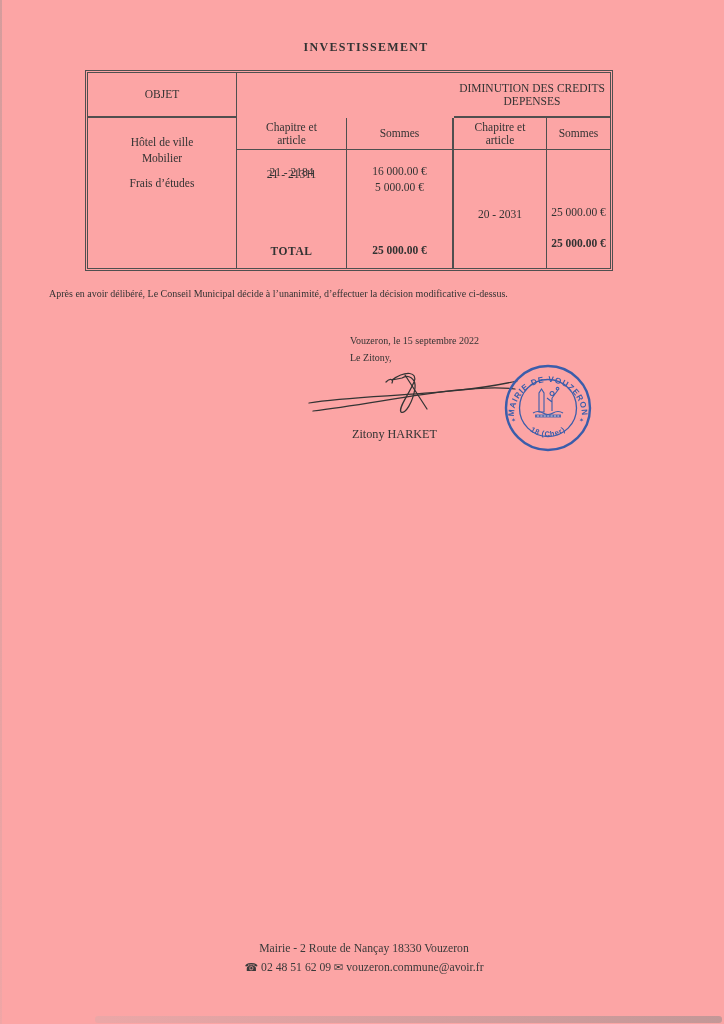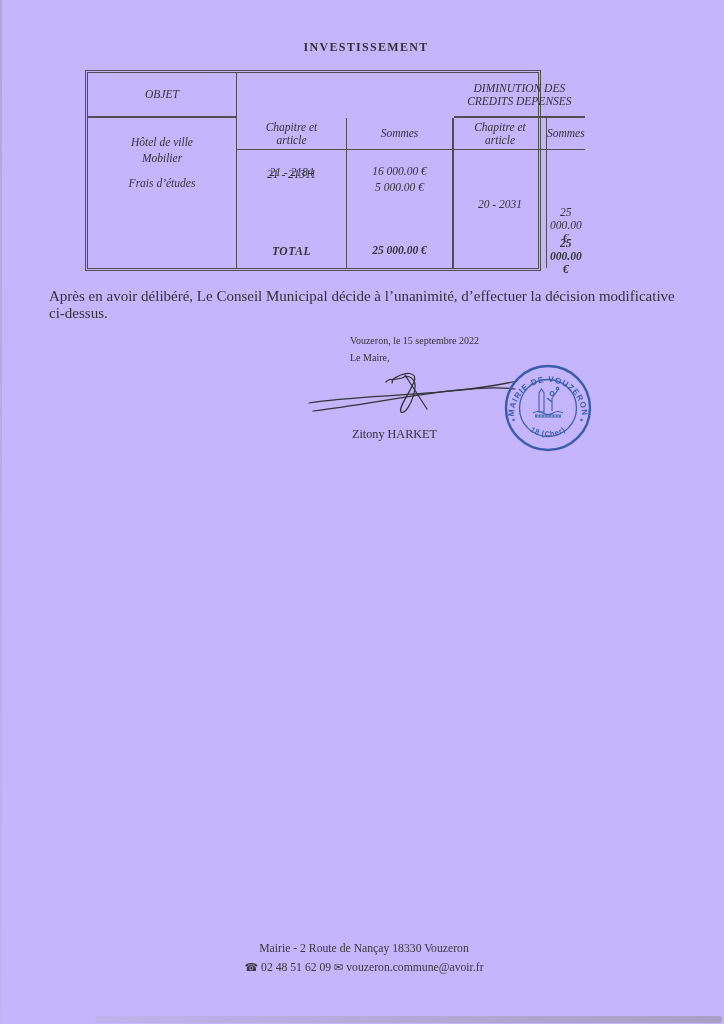--- a/index.html
+++ b/index.html
@@ -1,51 +1,51 @@
 <!DOCTYPE html>
 <html><head>
 <meta charset="utf-8">
 <style>
   * { margin:0; padding:0; box-sizing:border-box; }
   html,body { background:#e8e8e8; }
   .page {
     position:relative; width:724px; height:1024px; margin:0 auto;
-    background:#c4b5fd; overflow:hidden;
+    background:#fca5a5; overflow:hidden;
     font-family:"Liberation Serif", serif; color:#2e2e2e;
   }
   
   .scan-edge-left { position:absolute; left:0; top:0; bottom:0; width:2px;
     background:linear-gradient(to bottom, rgba(140,140,140,.35), rgba(170,170,170,.15)); }
   .scan-shadow-bottom { position:absolute; left:95px; right:2px; bottom:1px; height:7px;
     border-radius:3px;
     background:linear-gradient(to right, rgba(175,175,175,.22), rgba(138,138,138,.5)); }
   
   .doc-title { position:absolute; left:4px; top:40px; width:724px; text-align:center;
     font-size:12px; font-weight:bold; letter-spacing:1.3px; color:#333; }
   
-  .doc-table { position:absolute; left:85px; top:70px; width:456px; height:201px;
+  .doc-table { position:absolute; left:85px; top:70px; width:528px; height:201px;
     border:3px double #4f4f4f;
     display:grid;
     grid-template-columns:149px 110px 107px 93px 1fr;
     grid-template-rows:45px 32px 1fr;
-    font-size:11.5px; color:#333;font-style:italic;
+    font-size:11.5px; color:#333;
   }
   .cell { display:flex; align-items:center; justify-content:center; text-align:center; line-height:13px; }
   .b-r  { border-right:1px solid #4f4f4f; }
   .b-r2 { border-right:2px solid #4f4f4f; }
   .b-b  { border-bottom:1px solid #4f4f4f; }
   .b-b2 { border-bottom:2px solid #4f4f4f; }
   .hdr-group span { display:block; width:175px; }
   .sub-hdr span  { display:block; width:64px; }
   .body-cell { position:relative; }
   .body-line { position:absolute; left:0; width:100%; text-align:center; line-height:13px; }
   .bold { font-weight:bold; }
   
   .deliberation { position:absolute; left:49px; top:288px; width:630px;
-    font-size:15px; color:#333; }
+    font-size:10px; color:#333; }
   
   .date-block { position:absolute; left:350px; top:332px; font-size:10px; line-height:17px; color:#333; }
   .signature-svg { position:absolute; left:306px; top:366px; }
   .signer-name { position:absolute; left:352px; top:427px; font-size:12.2px; color:#333; }
   .stamp-svg { position:absolute; left:502px; top:362px; }
   
   .footer { position:absolute; left:2px; top:939px; width:724px; text-align:center;
     font-size:11.7px; line-height:19px; color:#3a3a3a; }
   .footer .icon { font-family:"DejaVu Sans", sans-serif; font-size:11px; }
 </style>
@@ -84,33 +84,33 @@
       <div class="body-line" style="top:18px;">21 - 21311</div>
       <div class="body-line" style="top:16px;">21 - 2184</div>
       <div class="body-line bold" style="top:95px;letter-spacing:.6px;">TOTAL</div>
     </div>
     <div class="cell b-r2 body-cell" style="grid-column:3;grid-row:3;">
       <div class="body-line" style="top:15px;">16 000.00 €</div>
       <div class="body-line" style="top:31px;">5 000.00 €</div>
       <div class="body-line bold" style="top:94px;">25 000.00 €</div>
     </div>
     <div class="cell b-r body-cell" style="grid-column:4;grid-row:3;">
-      <div class="body-line" style="top:48px;">20 - 2031</div>
+      <div class="body-line" style="top:58px;">20 - 2031</div>
     </div>
     <div class="cell body-cell" style="grid-column:5;grid-row:3;">
       <div class="body-line" style="top:56px;">25 000.00 €</div>
       <div class="body-line bold" style="top:87px;">25 000.00 €</div>
     </div>
   </div>
 
   <div class="deliberation">Après en avoir délibéré, Le Conseil Municipal décide à l’unanimité, d’effectuer la décision modificative ci-dessus.</div>
 
   <div class="date-block">
     <div>Vouzeron, le 15 septembre 2022</div>
-    <div>Le Maire,</div>
+    <div>Le Zitony,</div>
   </div>
 
   <svg class="signature-svg" width="218" height="58" viewBox="0 0 218 58">
     <g fill="none" stroke="#343434" stroke-width="1.25" stroke-linecap="round">
       <path d="M3,37 C55,28 140,31 211,15"></path>
       <path d="M7,45 C75,37 160,17 209,23"></path>
       <path d="M86,14 C100,4 112,6 108,16 C102,30 92,42 95,46 C99,49 107,36 109,22 C110,12 102,8 96,12 L86,14"></path>
       <path d="M99,9 L121,43"></path>
       <path d="M80,16 C84,12 88,13 86,17"></path>
     </g>

